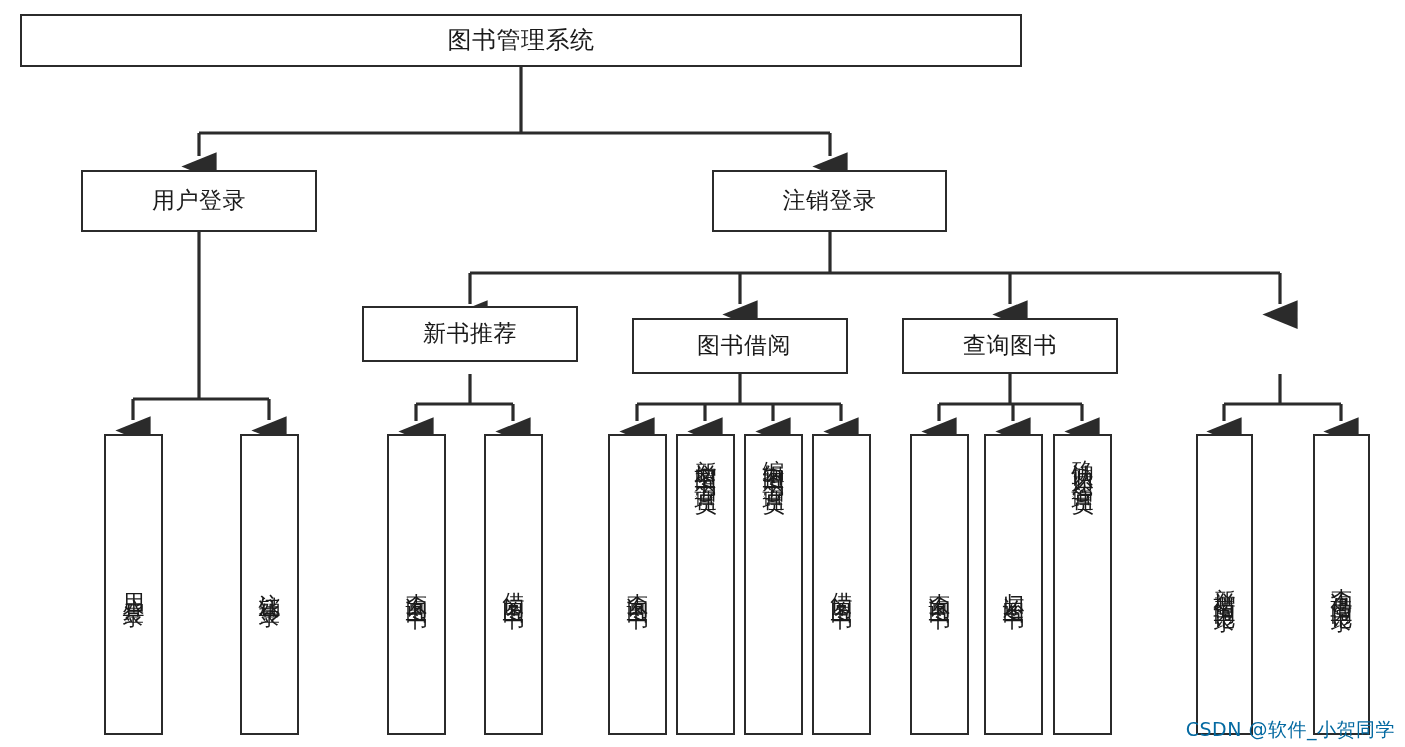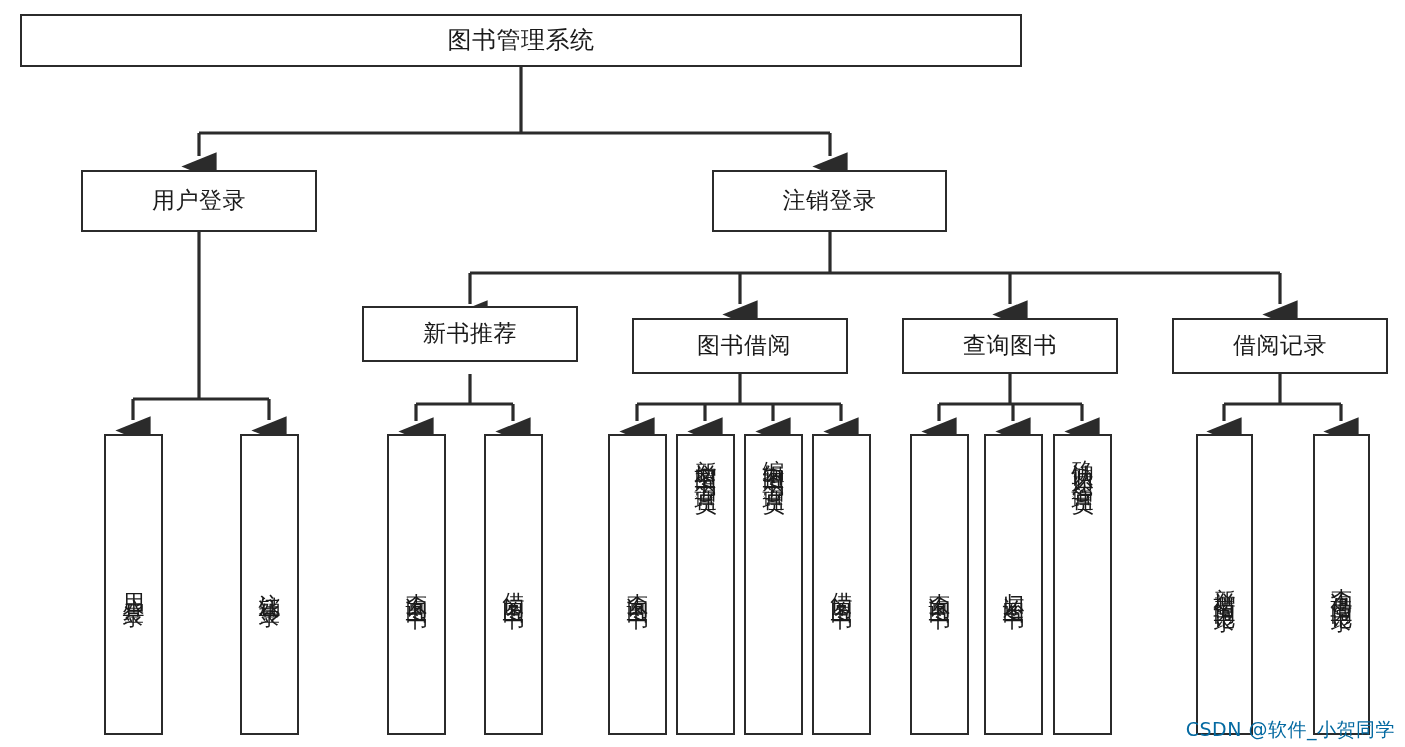--- a/index.html
+++ b/index.html
@@ -148,23 +148,20 @@
 
   <div class="node horizontal" style="left: 362px; top: 306px; width: 216px; height: 56px;">
     <span class="node-label">新书推荐</span>
   </div>
   <div class="node horizontal" style="left: 632px; top: 318px; width: 216px; height: 56px; padding-left: 8px;">
     <span class="node-label">图书借阅</span>
   </div>
   <div class="node horizontal" style="left: 902px; top: 318px; width: 216px; height: 56px;">
     <span class="node-label">查询图书</span>
   </div>
-  <div class="node horizontal" style="left: 1172px; top: 318px; width: 216px; height: 56px;">
-    <span class="node-label">借阅记录</span>
-  </div>
 
   <div class="node vertical centered" style="left: 104px; top: 434px; width: 59px; height: 301px;">
     <span class="node-label">用户登录</span>
   </div>
   <div class="node vertical centered" style="left: 240px; top: 434px; width: 59px; height: 301px;">
     <span class="node-label">注销登录</span>
   </div>
   <div class="node vertical centered" style="left: 387px; top: 434px; width: 59px; height: 301px;">
     <span class="node-label">查询图书</span>
   </div>

